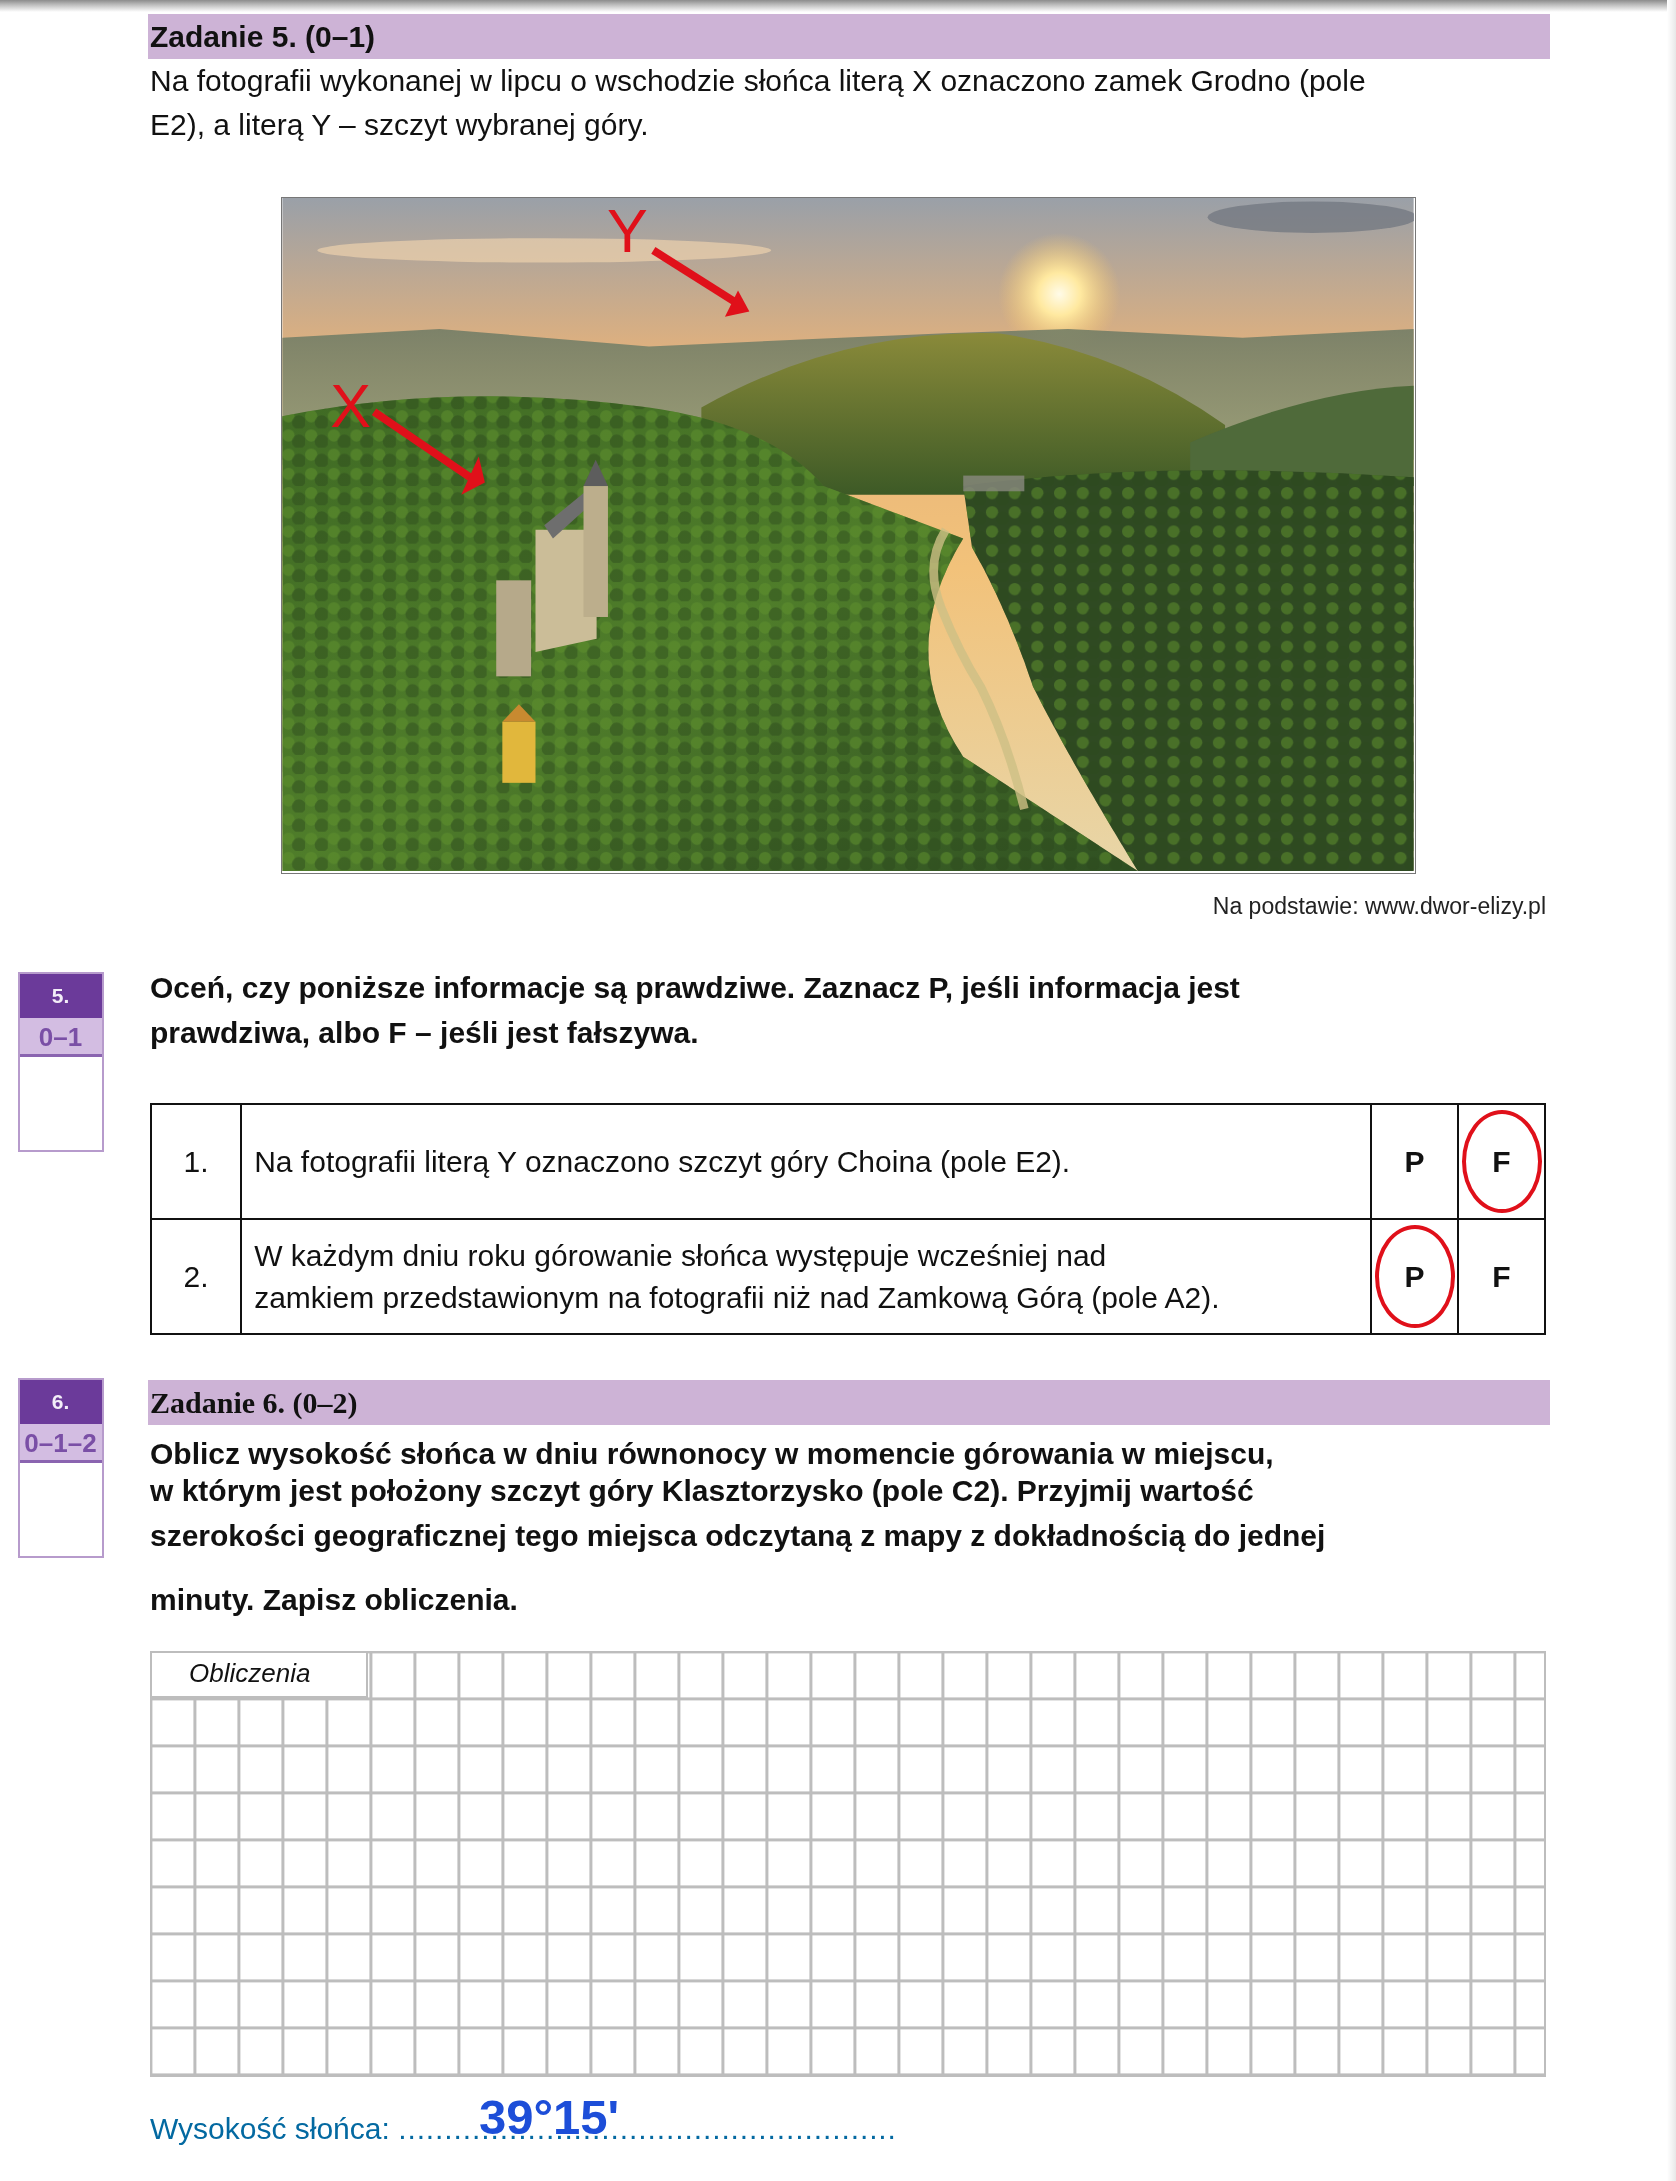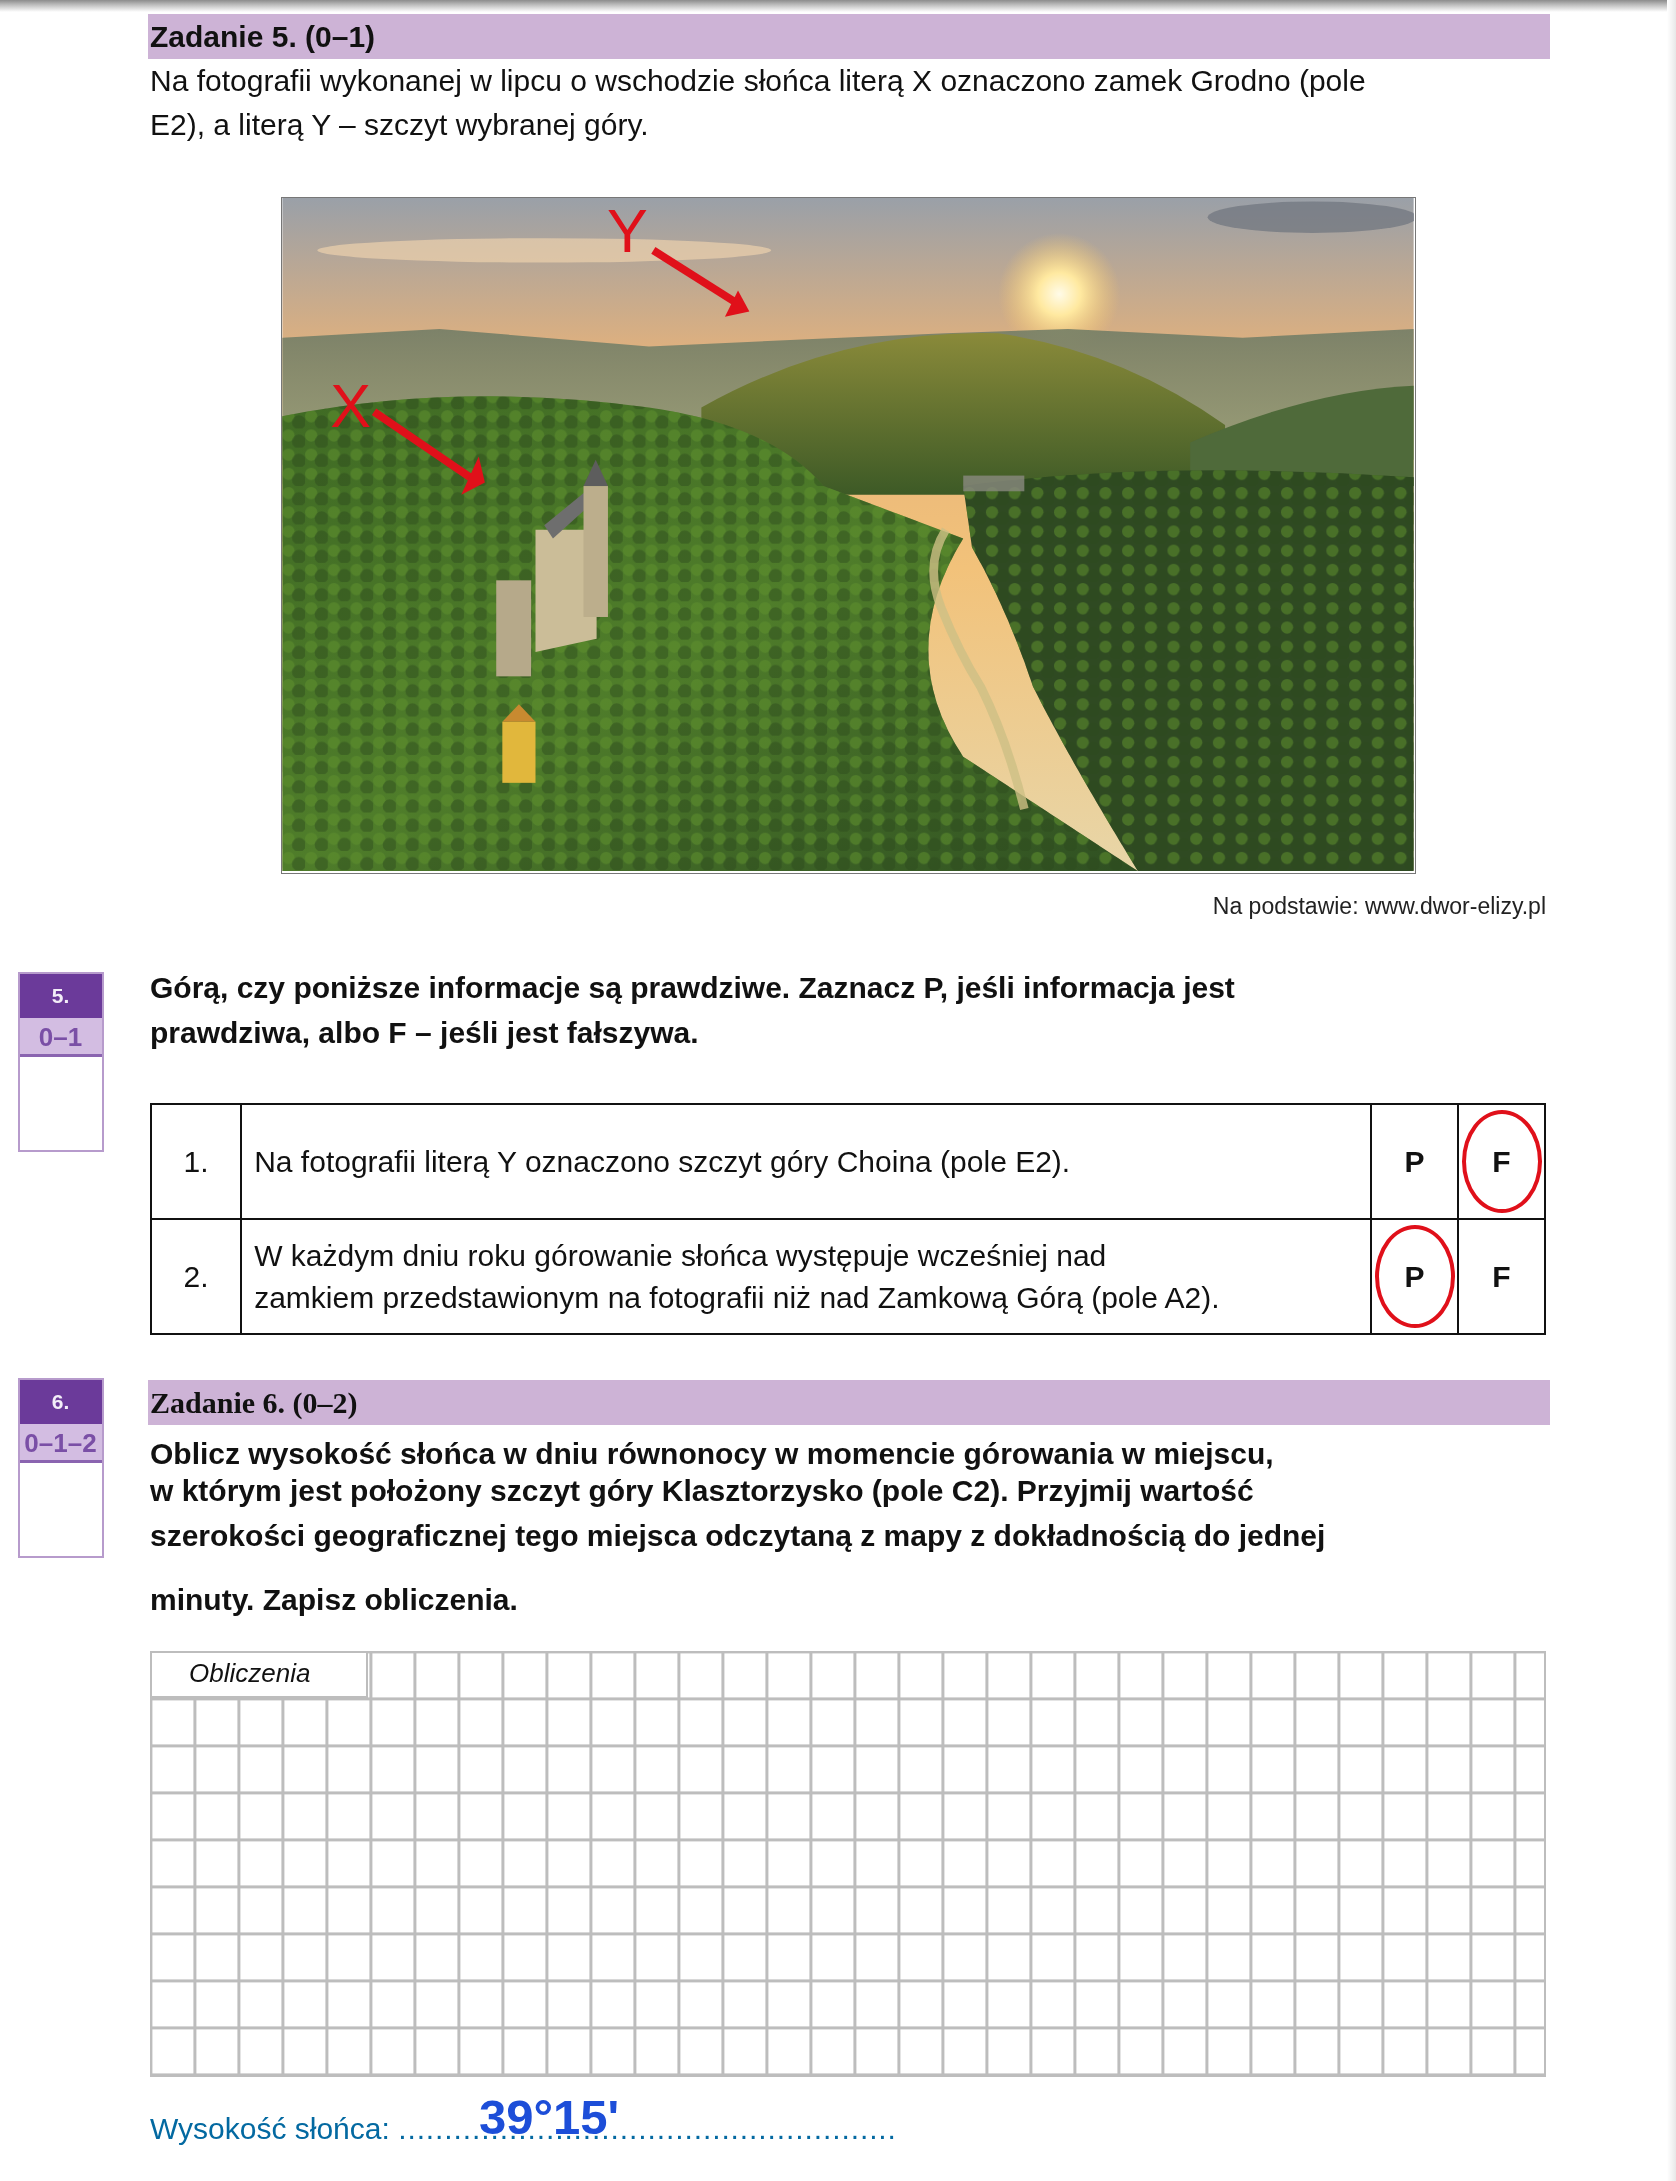--- a/index.html
+++ b/index.html
@@ -130,21 +130,21 @@
 </div>
 
 <div class="caption">Na podstawie: www.dwor-elizy.pl</div>
 
 <div class="badge" style="top:972px;">
   <div class="num">5.</div>
   <div class="pts">0–1</div>
   <div class="box"></div>
 </div>
 
-<div class="para bold" style="top:966px;">Górą, czy poniższe informacje są prawdziwe. Zaznacz P, jeśli informacja jest</div>
+<div class="para bold" style="top:966px;">Oceń, czy poniższe informacje są prawdziwe. Zaznacz P, jeśli informacja jest</div>
 <div class="para bold" style="top:1011px;">prawdziwa, albo F – jeśli jest fałszywa.</div>
 
 <table class="tf">
   <tbody>
       <tr>
     <td class="n">1.</td>
     <td class="t">
       <div>Na fotografii literą Y oznaczono szczyt góry Choina (pole E2).</div>
     </td>
     <td class="c"><span>P</span></td>

